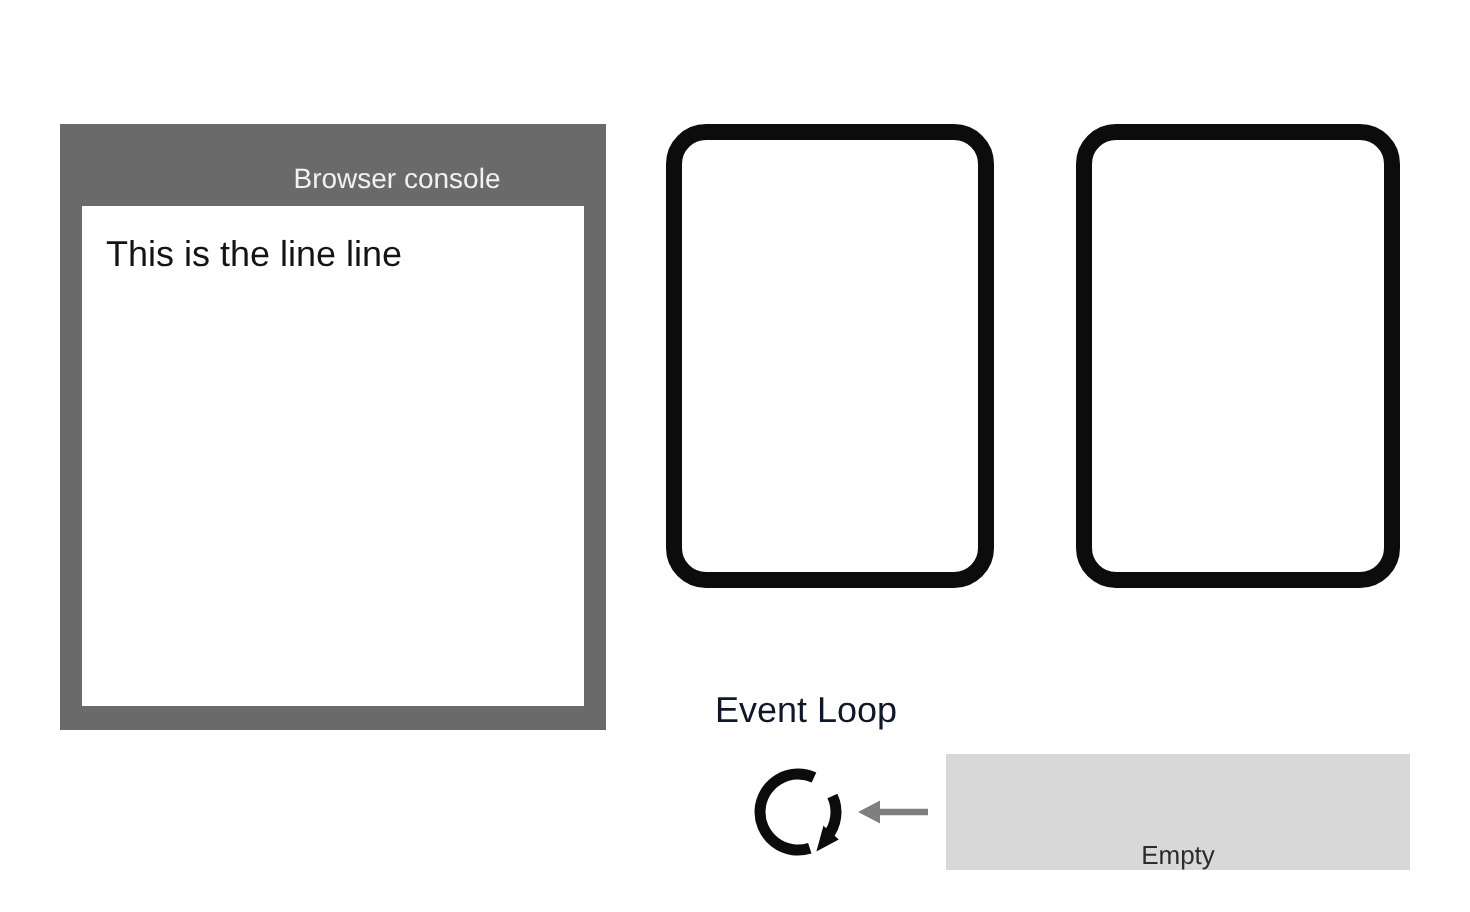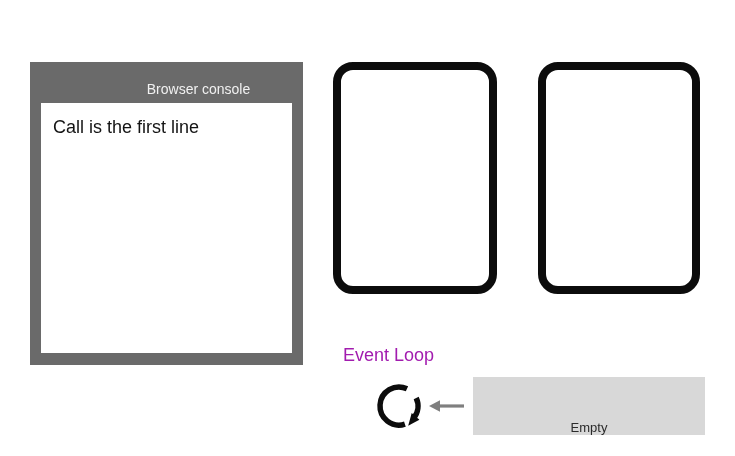--- a/index.html
+++ b/index.html
@@ -61,21 +61,22 @@
     border: 8px solid #0c0c0c;
     border-radius: 20px;
   }
   .box-call-stack { left: 333px; width: 148px; }
   .box-web-apis  { left: 538px; width: 146px; }
 
   
   .bottom-label {
     position: absolute;
     top: 345px;
-    color: #a21caf;
+    text-align: center;
+    color: #0f172a;
     font-size: 18px;
     line-height: 20px;
   }
   .label-event-loop     { left: 343px; width: 120px; }
   .label-callback-queue { left: 473px; width: 232px; }
 
   .event-loop-icon {
     position: absolute;
     left: 375px; top: 381px;
     width: 48px; height: 50px;
@@ -100,21 +101,21 @@
   }
 </style>
 </head>
 <body>
 
 <div id="canvas">
 
   <div class="console-frame">
     <div class="console-title">Browser console</div>
     <div class="console-body">
-      <div class="console-line">Call is the first line</div>
+      <div class="console-line">This is the line line</div>
     </div>
   </div>
 
   <div class="stack-box box-call-stack"></div>
 
   <div class="stack-box box-web-apis"></div>
 
   <div class="bottom-label label-event-loop">Event Loop</div>
   <svg class="event-loop-icon" viewBox="0 0 48 50" xmlns="http://www.w3.org/2000/svg">
 

